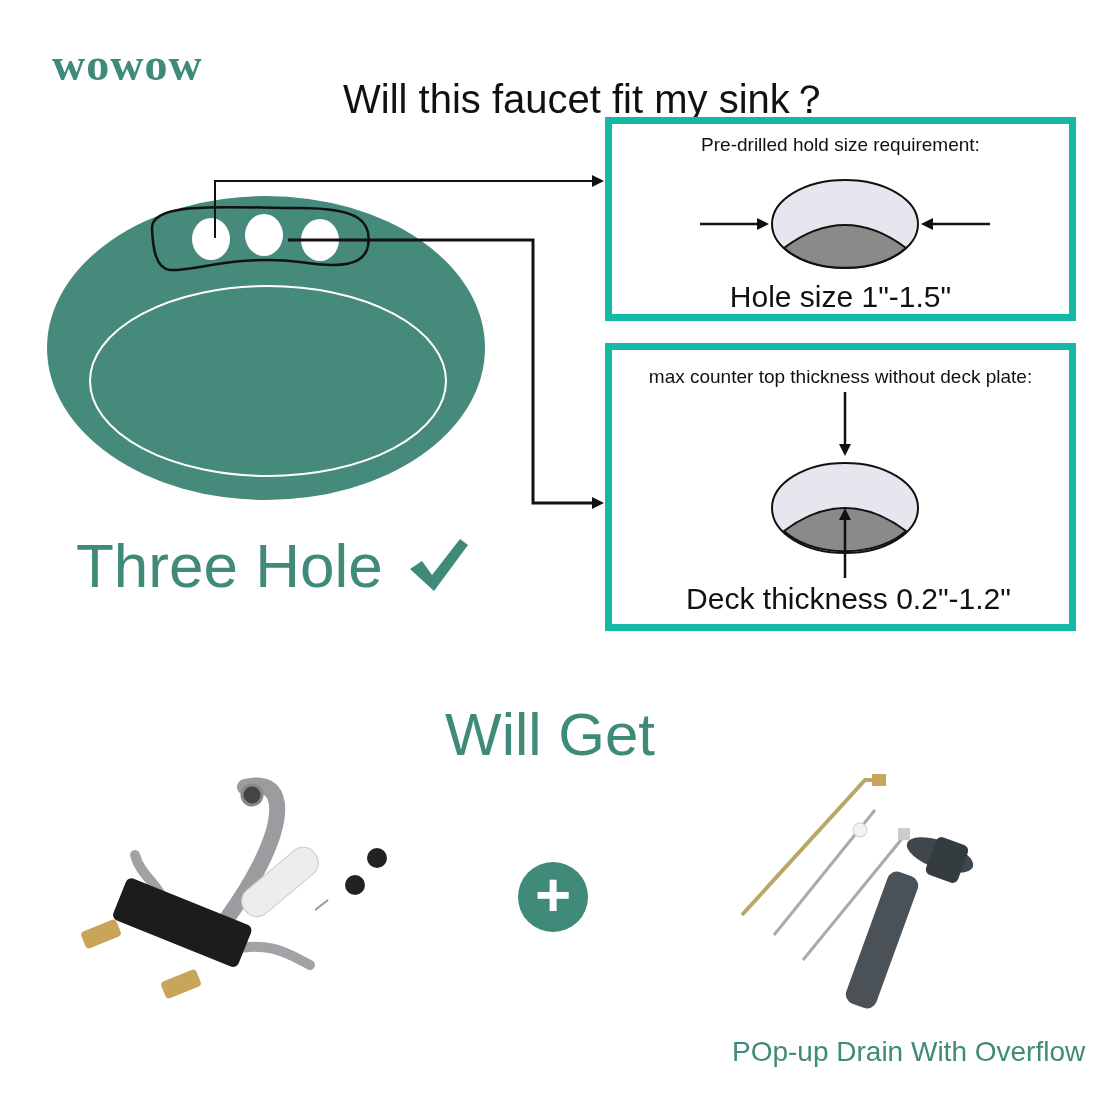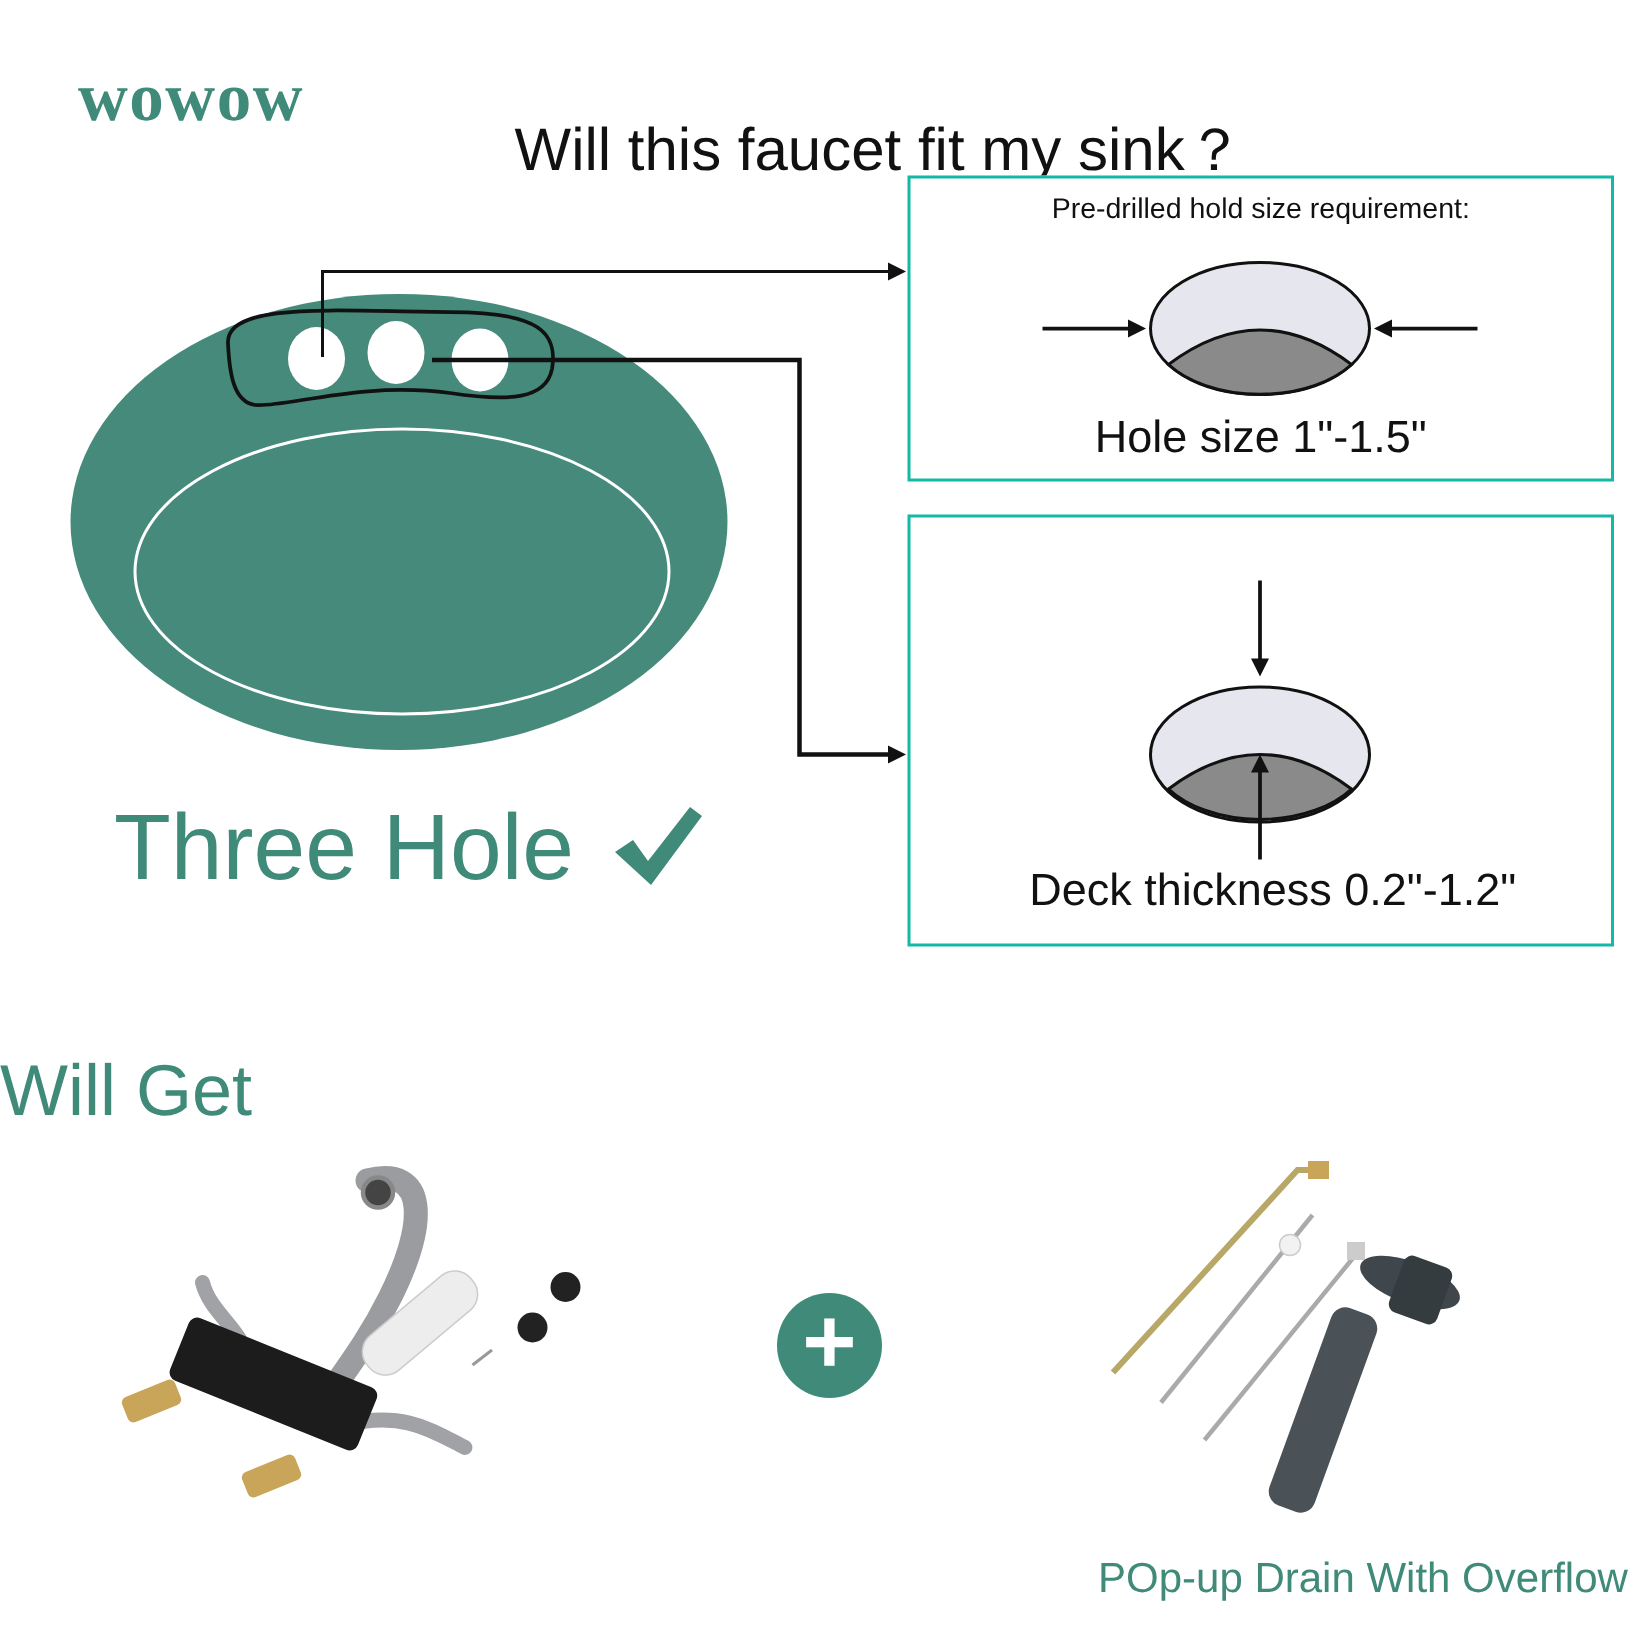--- a/index.html
+++ b/index.html
@@ -2,25 +2,25 @@
 <html><head>
 <meta charset="utf-8">
 <style>
   html, body { margin: 0; padding: 0; background: #ffffff; }
   body { width: 1100px; height: 1100px; position: relative; overflow: hidden;
          font-family: "Liberation Sans", "DejaVu Sans", sans-serif; color: #111; }
   .abs { position: absolute; }
   .logo { left: 52px; top: 38px; font-family: Liberation Serif, serif; font-weight: bold;
           font-size: 46px; letter-spacing: 1px; color: #3f8a78; }
   .title { left: 343px; top: 40px; font-size: 40px; color: #111; margin-top: 32px; }
-  .panel { border: 2px solid #14b8a6; background: #fff; box-sizing: border-box; }
+  .panel { border: 7px solid #14b8a6; background: #fff; box-sizing: border-box; }
   .panel-label { position: absolute; width: 100%; text-align: center; font-size: 19px; color: #111; }
   .panel-value { position: absolute; width: 100%; text-align: center; font-size: 30px; color: #111; }
   .three-hole { left: 76px; top: 530px; font-size: 62px; color: #3f8a78; }
-  .will-get { left: 0; width: 1100px; text-align: left; top: 700px; font-size: 48px; color: #3f8a78; }
+  .will-get { left: 0; width: 1100px; text-align: center; top: 700px; font-size: 60px; color: #3f8a78; }
   .drain-label { left: 684px; top: 1036px; font-size: 28px; color: #3f8a78; margin-left: 48px; }
   .plus-btn { left: 518px; top: 862px; width: 70px; height: 70px; border-radius: 50%; background: #3f8a78;
               color: #fff; text-align: center; line-height: 66px; font-size: 62px; font-weight: bold; }
 </style>
 </head>
 <body>
 
 <div class="abs logo">wowow</div>
 <div class="abs title">Will this faucet fit my sink？</div>
 
@@ -48,20 +48,21 @@
     <polygon points="157,52 145,46 145,58" fill="#111"></polygon>
     <line x1="378" y1="52" x2="318" y2="52" stroke="#111" stroke-width="2.5"></line>
     <polygon points="309,52 321,46 321,58" fill="#111"></polygon>
     <ellipse cx="233" cy="52" rx="73" ry="44" fill="#e6e6ee" stroke="#111" stroke-width="2"></ellipse>
     <path d="M172,76 Q233,30 294,76 A73,44 0 0 1 172,76 Z" fill="#8a8a8a" stroke="#111" stroke-width="2"></path>
   </svg>
   <div class="panel-value" style="top:156px">Hole size 1"-1.5"</div>
 </div>
 
 <div class="abs panel" style="left:605px;top:343px;width:471px;height:288px">
+  <div class="panel-label" style="top:16px">max counter top thickness without deck plate:</div>
   <svg class="abs" style="left:0;top:40px" width="467" height="195">
     <line x1="233" y1="2" x2="233" y2="56" stroke="#111" stroke-width="2.5"></line>
     <polygon points="233,66 227,54 239,54" fill="#111"></polygon>
     <ellipse cx="233" cy="118" rx="73" ry="45" fill="#e6e6ee" stroke="#111" stroke-width="2"></ellipse>
     <path d="M172,141 Q233,95 294,141 A73,45 0 0 1 172,141 Z" fill="#8a8a8a" stroke="#111" stroke-width="2"></path>
     <line x1="233" y1="188" x2="233" y2="128" stroke="#111" stroke-width="2.5"></line>
     <polygon points="233,118 227,130 239,130" fill="#111"></polygon>
   </svg>
   <div class="panel-value" style="top:232px;left:8px">Deck thickness 0.2"-1.2"</div>
 </div>

